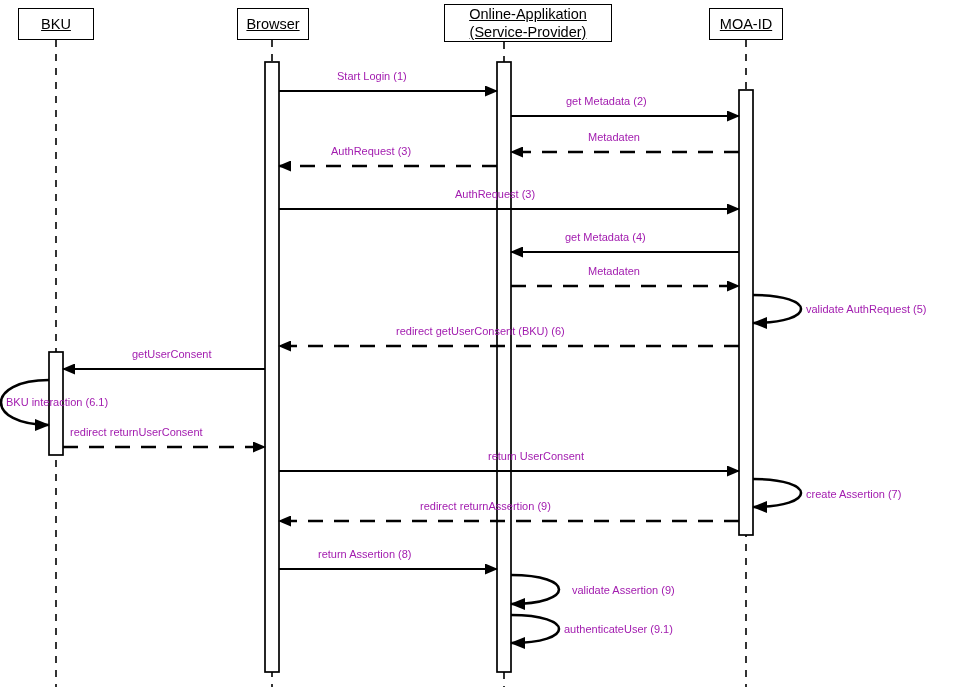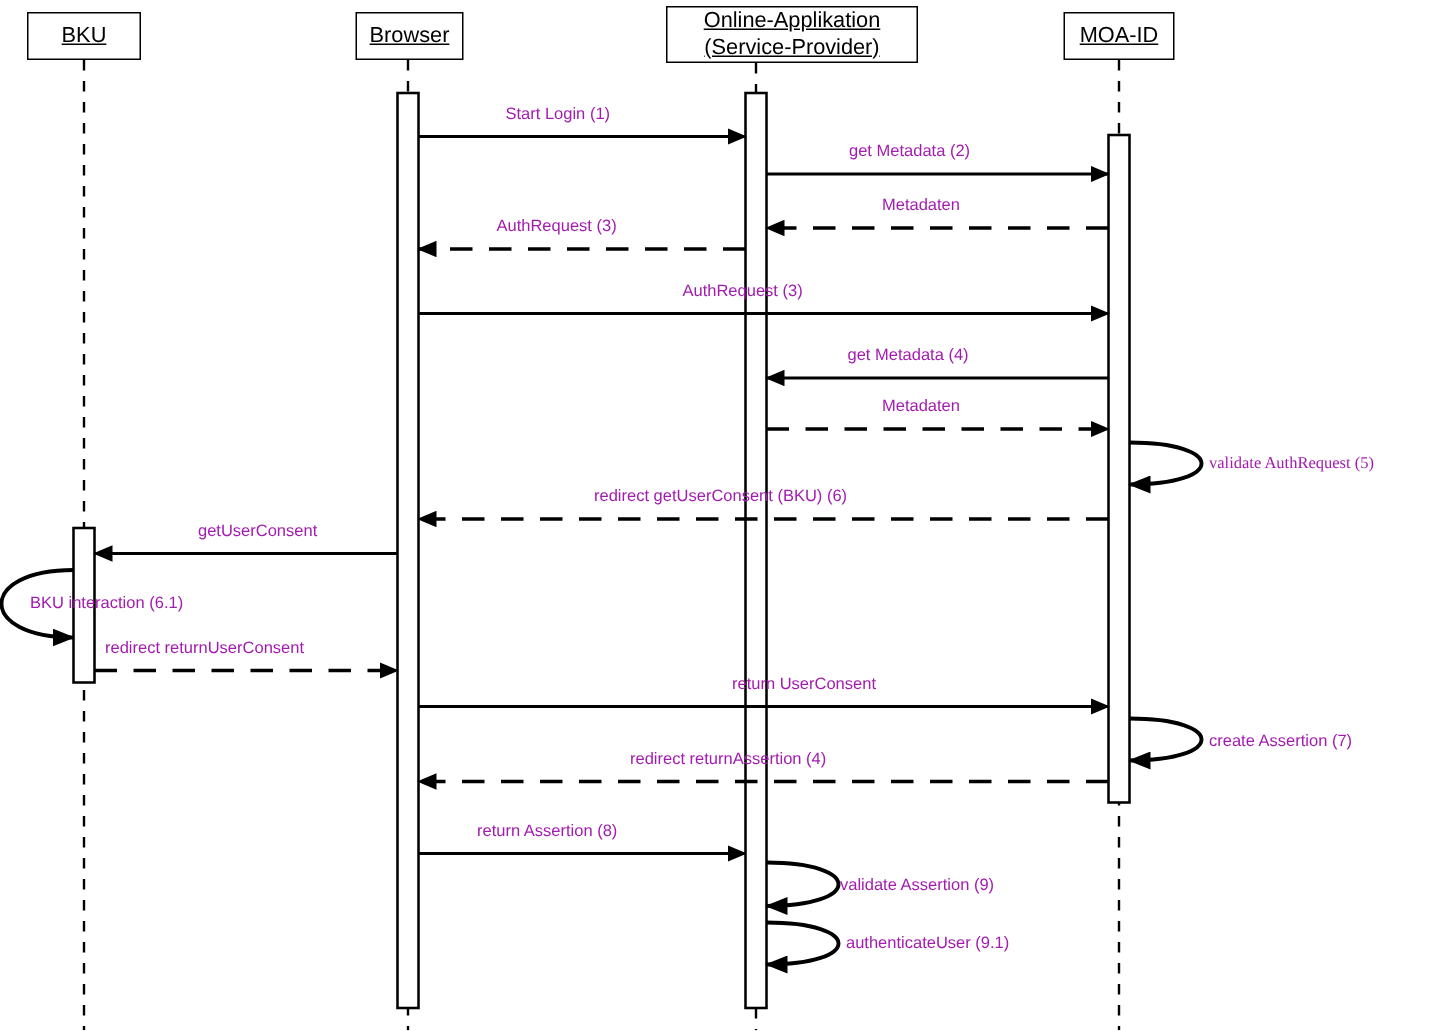--- a/index.html
+++ b/index.html
@@ -104,23 +104,23 @@
       <div class="lbl" style="left: 566px; top: 95px;">get Metadata (2)</div>
       <div class="lbl" style="left: 588px; top: 131px;">Metadaten</div>
       <div class="lbl" style="left: 331px; top: 145px;">AuthRequest (3)</div>
       <div class="lbl" style="left: 455px; top: 188px;">AuthRequest (3)</div>
       <div class="lbl" style="left: 565px; top: 231px;">get Metadata (4)</div>
       <div class="lbl" style="left: 588px; top: 265px;">Metadaten</div>
       <div class="lbl" style="left: 396px; top: 325px;">redirect getUserConsent (BKU) (6)</div>
       <div class="lbl" style="left: 108px; top: 348px; margin-left: 24px;">getUserConsent</div>
       <div class="lbl" style="left: 70px; top: 426px;">redirect returnUserConsent</div>
       <div class="lbl" style="left: 444px; top: 450px; margin-left: 44px;">return UserConsent</div>
-      <div class="lbl" style="left: 420px; top: 500px;">redirect returnAssertion (4)</div>
+      <div class="lbl" style="left: 420px; top: 500px;">redirect returnAssertion (9)</div>
       <div class="lbl" style="left: 318px; top: 548px;">return Assertion (8)</div>
     </div>
   <div id="selflabels">
-      <div class="lbl" style="left: 806px; top: 303px; font-family: Liberation Serif, serif;">validate AuthRequest (5)</div>
-      <div class="lbl" style="left: 20px; top: 396px; text-align: right;">BKU interaction (6.1)</div>
+      <div class="lbl" style="left: 806px; top: 303px;">validate AuthRequest (5)</div>
+      <div class="lbl" style="left: 6px; top: 396px; text-align: right;">BKU interaction (6.1)</div>
       <div class="lbl" style="left: 806px; top: 488px;">create Assertion (7)</div>
-      <div class="lbl" style="left: 560px; top: 584px; text-align: right;">validate Assertion (9)</div>
+      <div class="lbl" style="left: 572px; top: 584px; text-align: right;">validate Assertion (9)</div>
       <div class="lbl" style="left: 564px; top: 623px;">authenticateUser (9.1)</div>
     </div>
 </div>
 
 </body></html>

